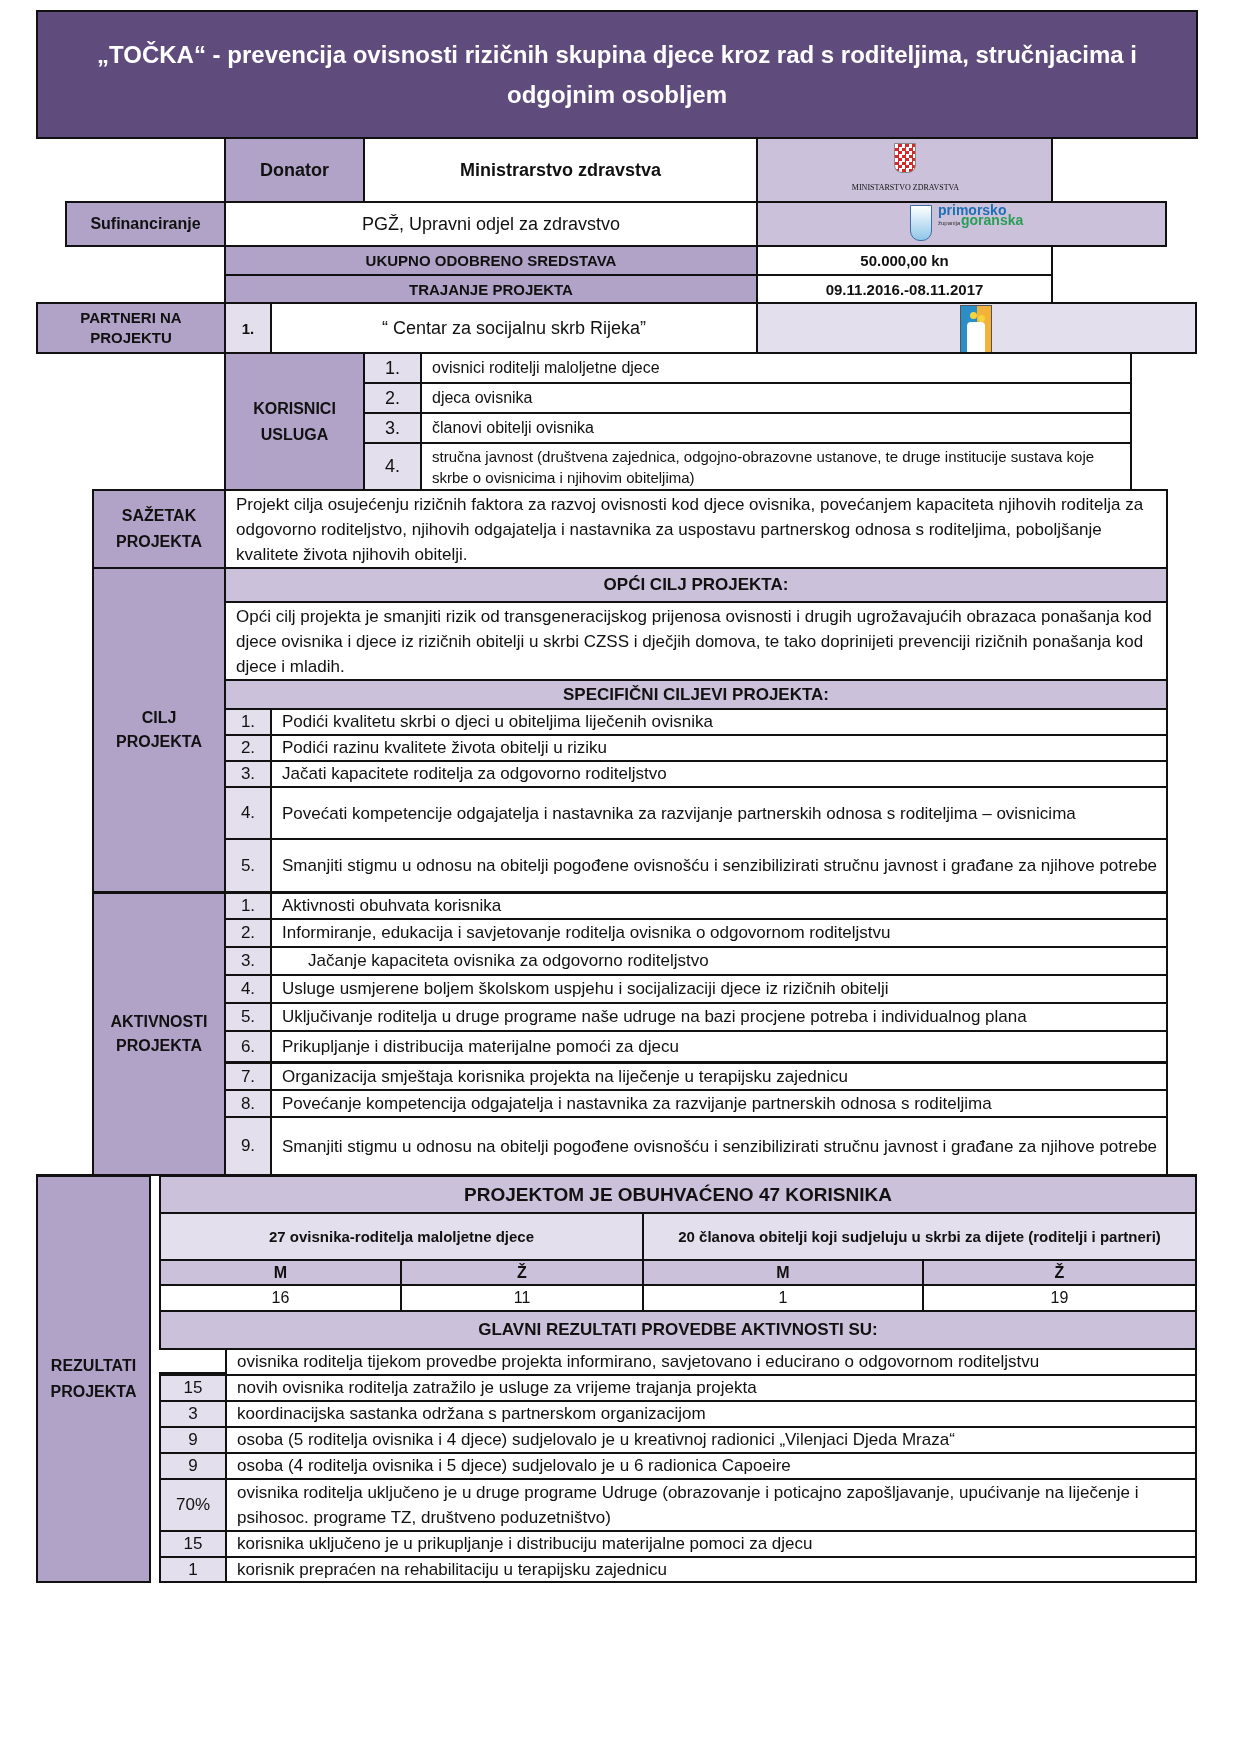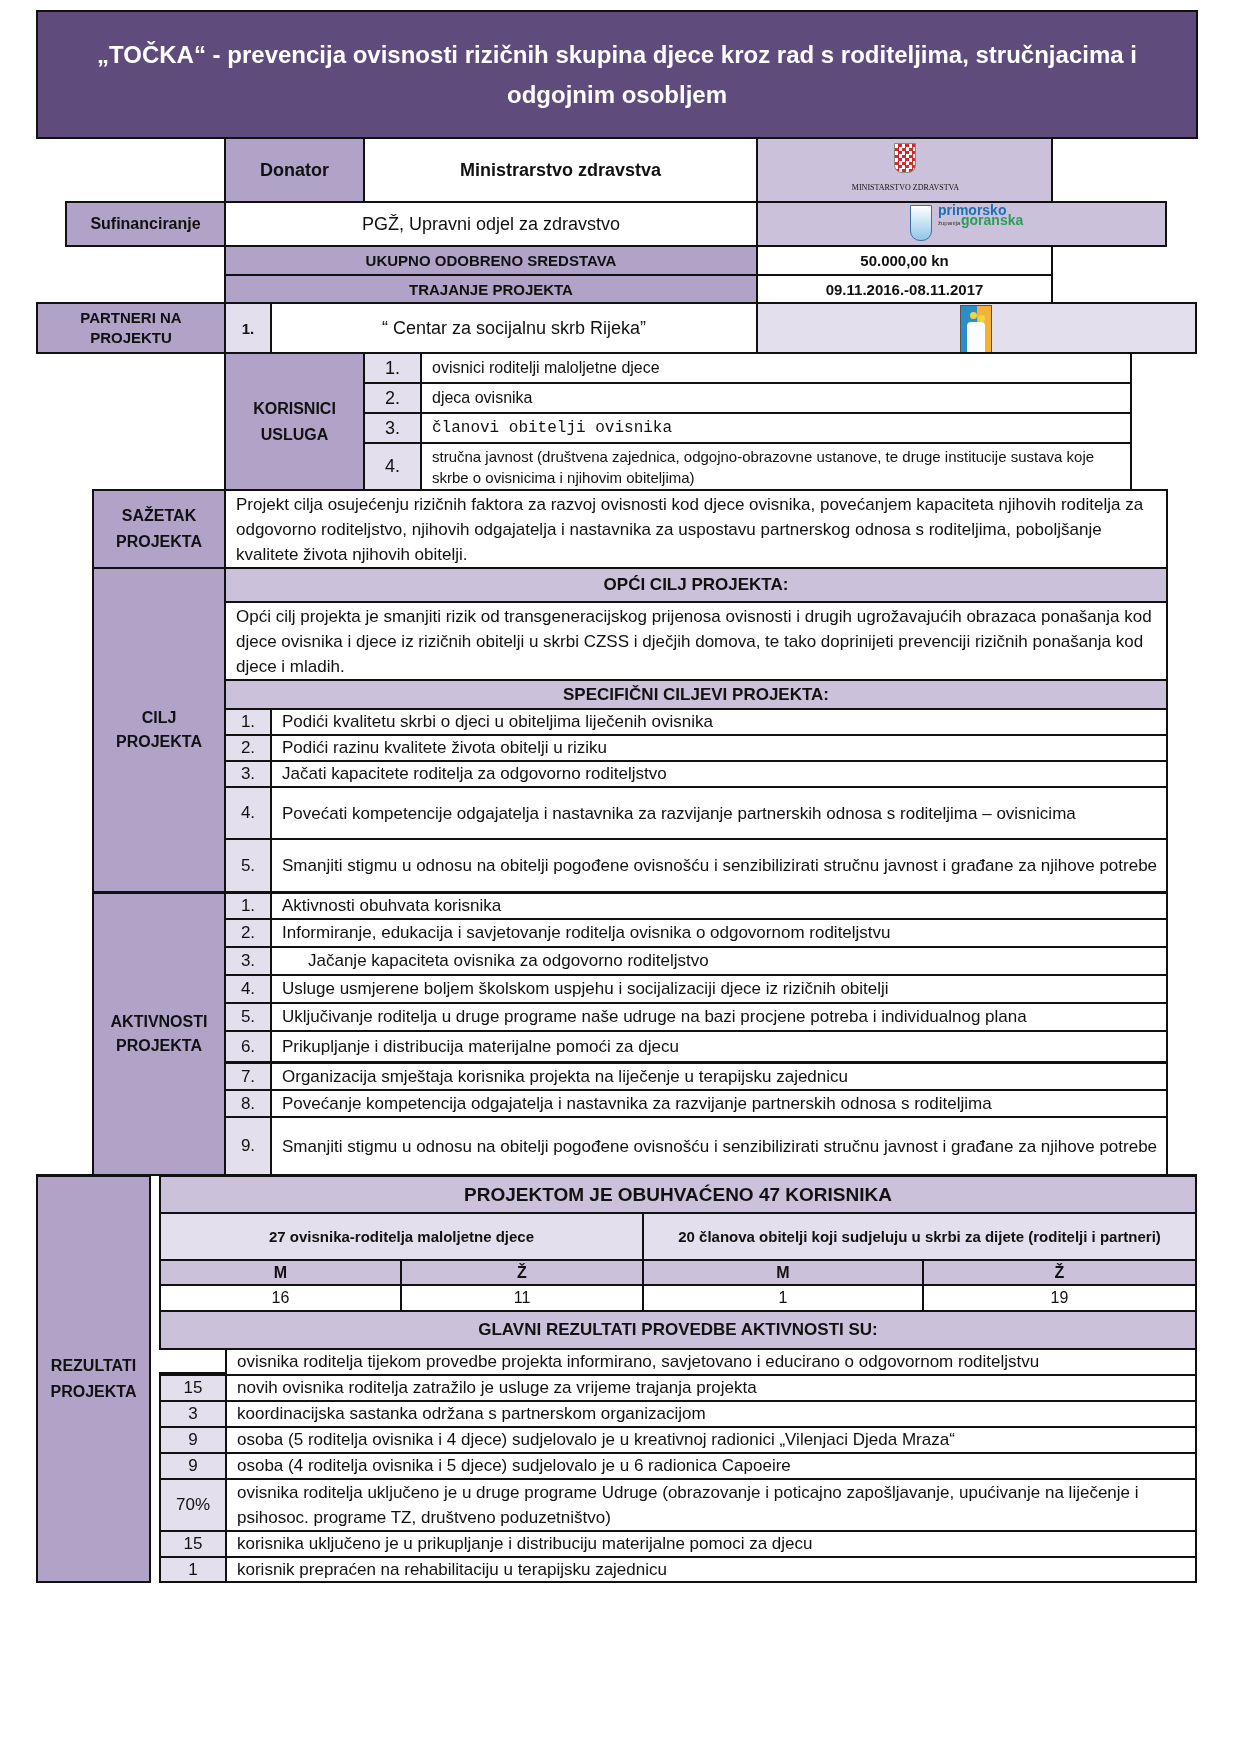--- a/index.html
+++ b/index.html
@@ -59,21 +59,21 @@
   </div>
 </div>
 
 <div class="abs b mid center bold t16" style="left:224px;top:352px;width:141px;height:139px;line-height:26px;padding:0 25px;">KORISNICI USLUGA</div>
 <div class="abs" style="left:363px;top:352px;width:769px;">
   <div class="abs b pale center t18" style="left:0;top:0;width:59px;height:32px;">1.</div>
   <div class="abs b white left t16" style="left:57px;top:0;width:712px;height:32px;">ovisnici roditelji maloljetne djece</div>
   <div class="abs b pale center t18" style="left:0;top:30px;width:59px;height:32px;">2.</div>
   <div class="abs b white left t16" style="left:57px;top:30px;width:712px;height:32px;">djeca ovisnika</div>
   <div class="abs b pale center t18" style="left:0;top:60px;width:59px;height:32px;">3.</div>
-  <div class="abs b white left t16" style="left:57px;top:60px;width:712px;height:32px;font-family:Liberation Mono, monospace;">članovi obitelji ovisnika</div>
+  <div class="abs b white left t16" style="left:57px;top:60px;width:712px;height:32px;">članovi obitelji ovisnika</div>
   <div class="abs b pale center t18" style="left:0;top:90px;width:59px;height:49px;">4.</div>
   <div class="abs b white left t15" style="left:57px;top:90px;width:712px;height:49px;line-height:21px;">stručna javnost (društvena zajednica, odgojno-obrazovne ustanove, te druge institucije sustava koje skrbe o ovisnicima i njihovim obiteljima)</div>
 </div>
 
 <div class="abs b mid center bold t16" style="left:92px;top:489px;width:134px;height:80px;line-height:26px;padding:0 10px;">SAŽETAK PROJEKTA</div>
 <div class="abs b white t17 lh" style="left:224px;top:489px;width:944px;height:80px;padding:1px 10px;">Projekt cilja osujećenju rizičnih faktora za razvoj ovisnosti kod djece ovisnika, povećanjem kapaciteta njihovih roditelja za odgovorno roditeljstvo, njihovih odgajatelja i nastavnika za uspostavu partnerskog odnosa s roditeljima, poboljšanje kvalitete života njihovih obitelji.</div>
 
 <div class="abs b mid center bold t16" style="left:92px;top:567px;width:134px;height:326px;line-height:24px;padding:0 20px;">CILJ PROJEKTA</div>
 <div class="abs b light center bold t17" style="left:224px;top:567px;width:944px;height:36px;">OPĆI CILJ PROJEKTA:</div>
 <div class="abs b white t17 lh" style="left:224px;top:601px;width:944px;height:80px;padding:1px 10px;">Opći cilj projekta je smanjiti rizik od transgeneracijskog prijenosa ovisnosti i drugih ugrožavajućih obrazaca ponašanja kod djece ovisnika i djece iz rizičnih obitelji u skrbi CZSS i dječjih domova, te tako doprinijeti prevenciji rizičnih ponašanja kod djece i mladih.</div>

